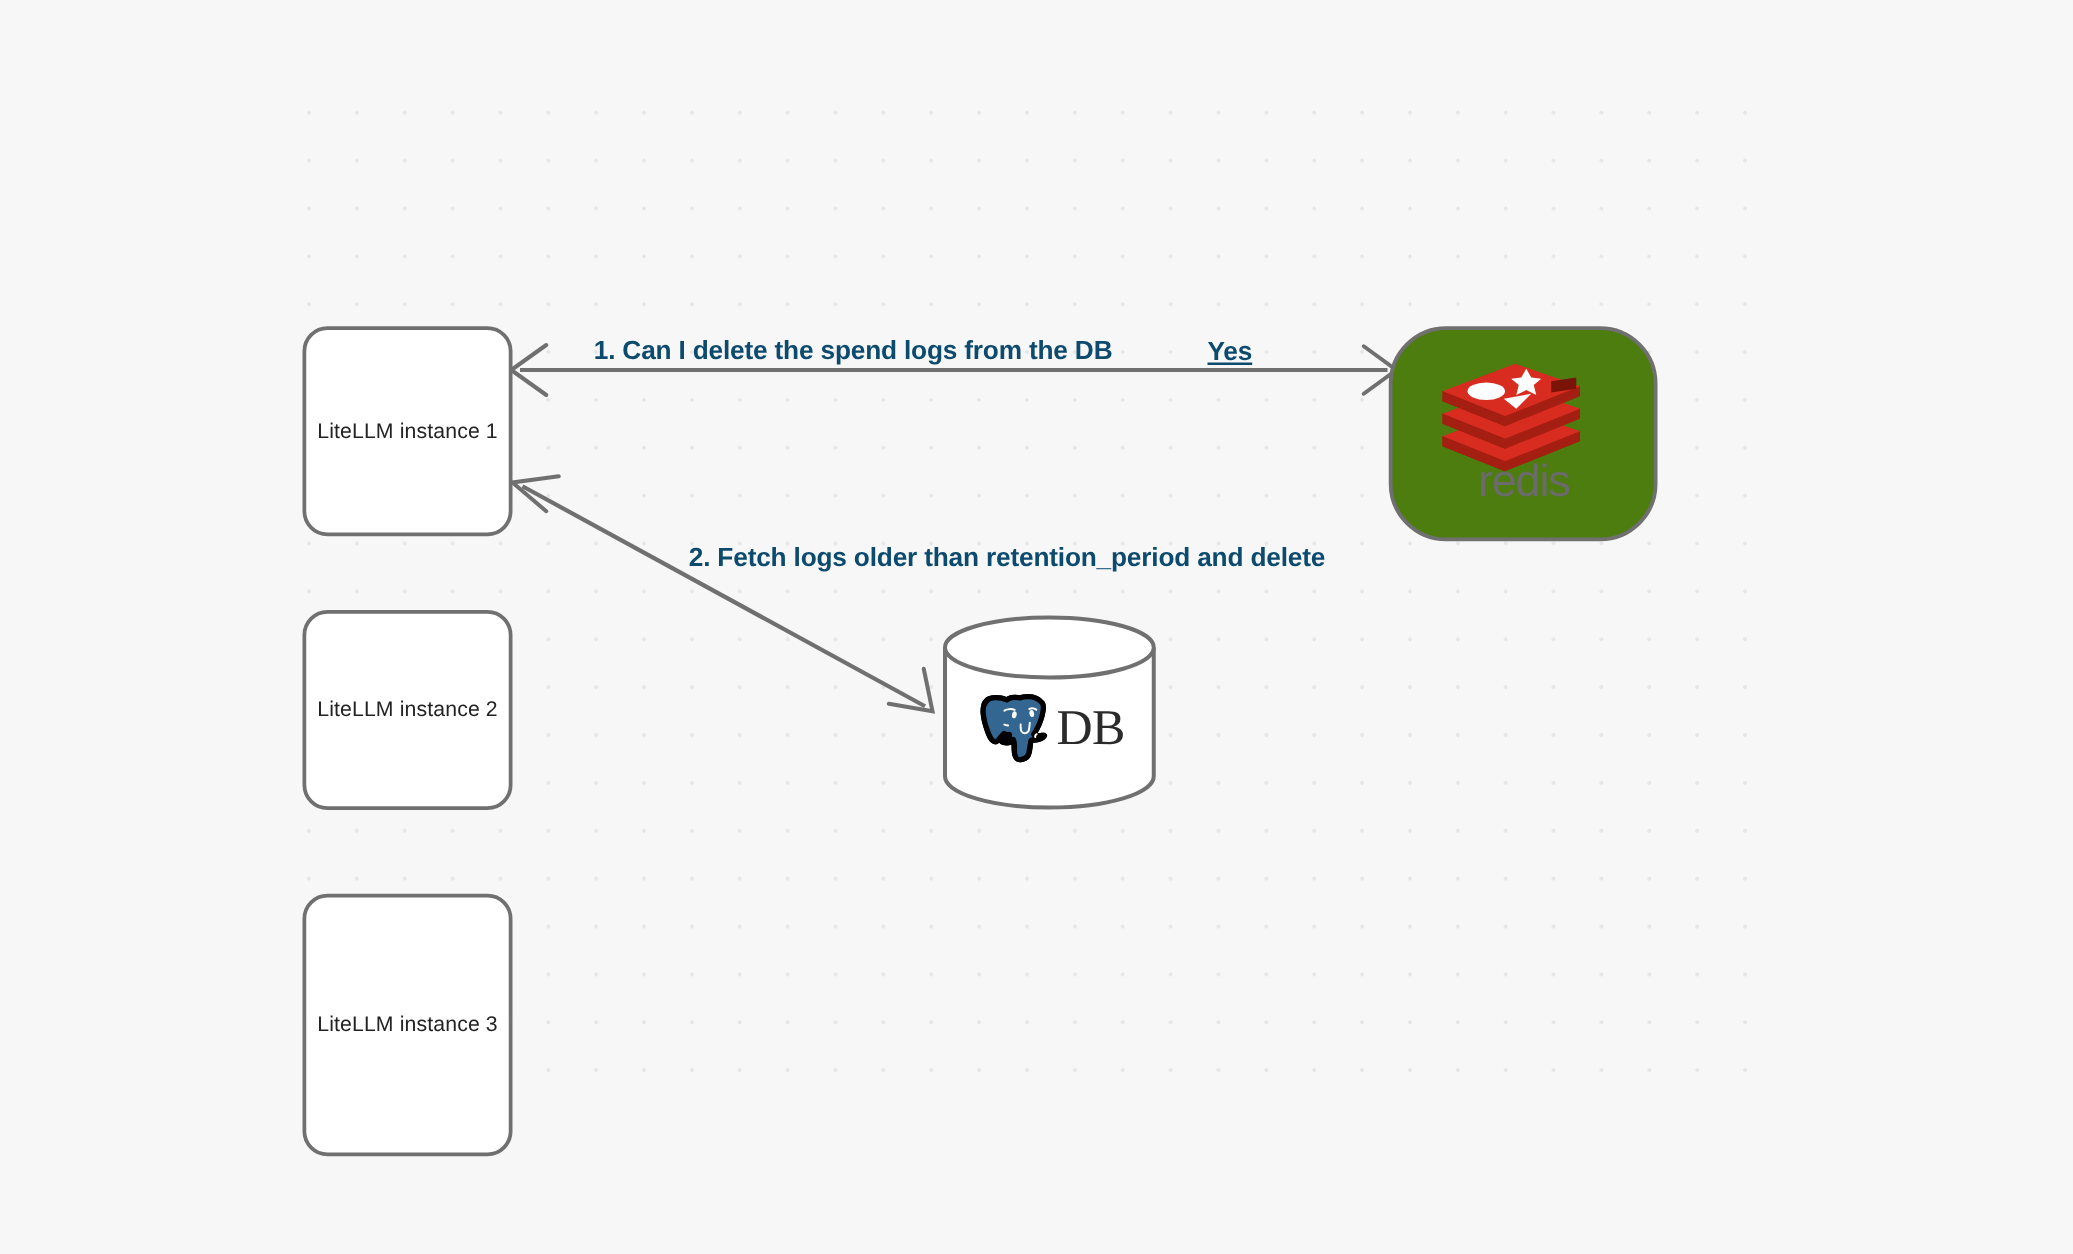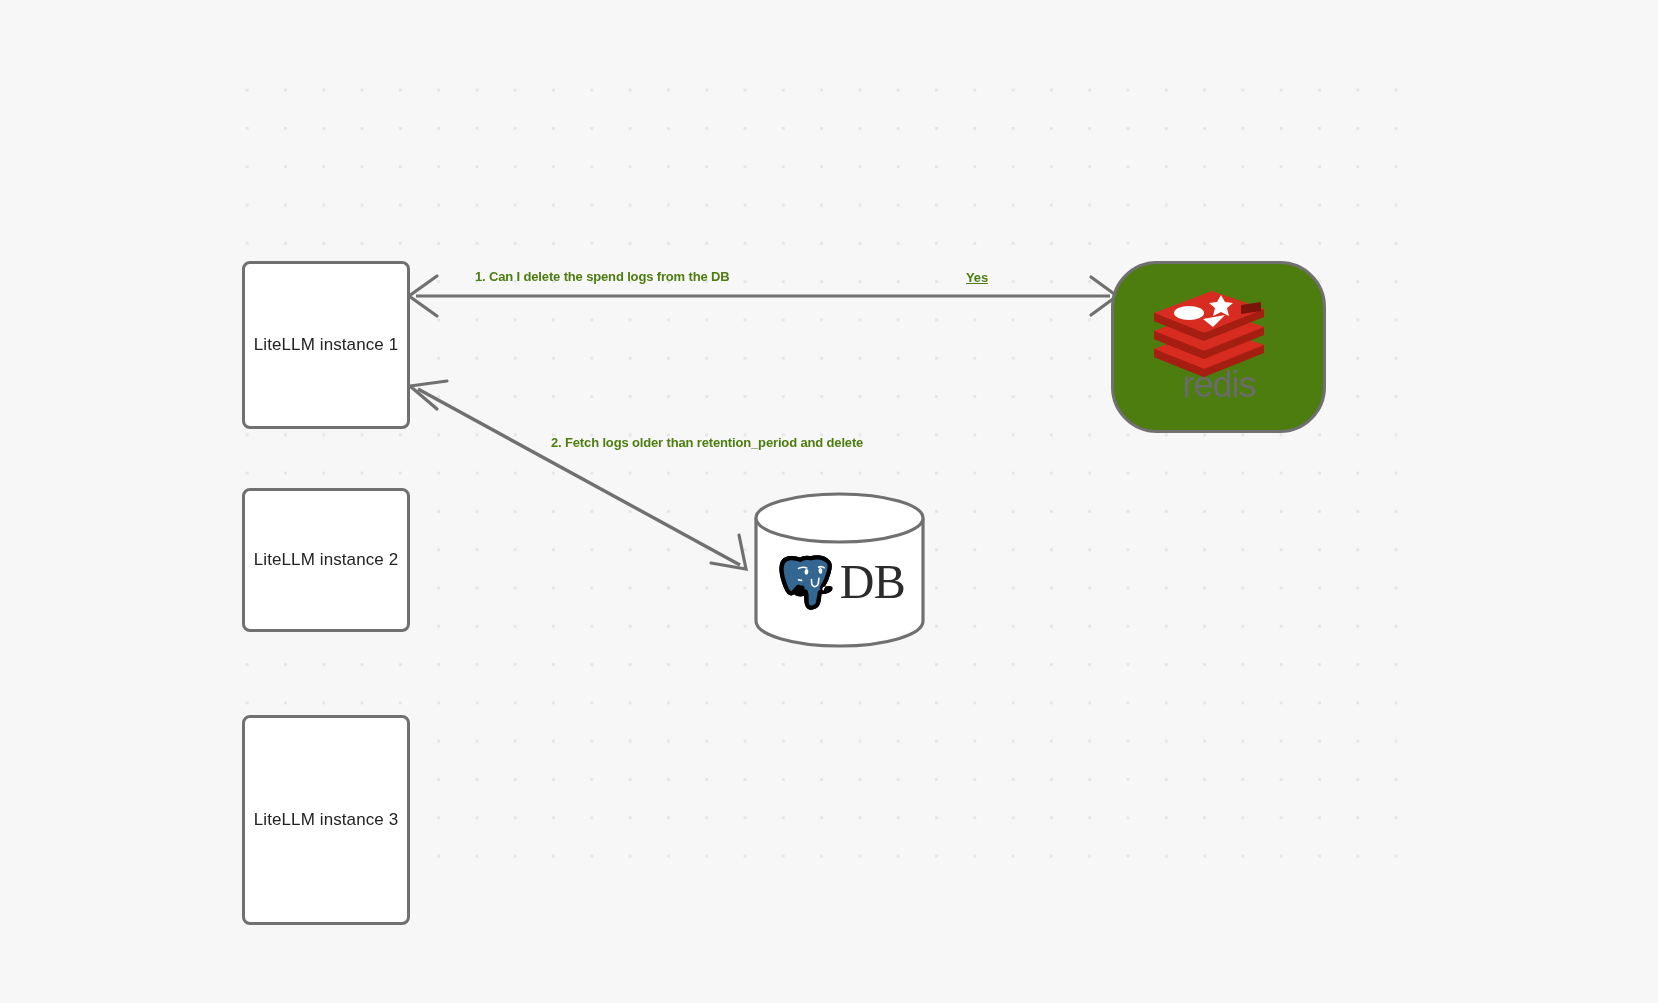--- a/index.html
+++ b/index.html
@@ -34,21 +34,21 @@
     left: 0;
     top: 0;
     width: 1658px;
     height: 1003px;
     overflow: visible;
   }
   .node-box {
     position: absolute;
     background: #ffffff;
     border: 3px solid #707070;
-    border-radius: 8px;
+    border-radius: 20px;
     box-sizing: border-box;
     display: flex;
     align-items: center;
     justify-content: center;
   }
   .node-box-label {
     font-size: 17px;
     color: #232323;
     font-family: "Liberation Sans", sans-serif;
     letter-spacing: 0.1px;
@@ -89,33 +89,33 @@
     left: 0;
     top: 52px;
     width: 173px;
     height: 78px;
     display: flex;
     align-items: center;
     justify-content: center;
     gap: 2px;
   }
   .db-text {
-    font-size: 48px;
+    font-size: 40px;
     font-weight: 400;
     color: #2b2b2b;
     font-family: "Liberation Serif", serif;
     letter-spacing: -0.5px;
     line-height: 1;
   }
   .edge-label {
     position: absolute;
     font-family: "Liberation Sans", sans-serif;
     font-weight: bold;
-    font-size: 13px;
-    color: #4d7c0f;
+    font-size: 21px;
+    color: #0c4a6e;
     white-space: nowrap;
     letter-spacing: -0.15px;
   }
   #label-1 { left: 475px; top: 269px; }
   #label-1-yes { left: 966px; top: 270px; text-decoration: underline; }
   #label-2 { left: 551px; top: 435px; }
 </style>
 </head>
 <body>
 
@@ -139,21 +139,21 @@
       <path d="M 447 381 L 410 386 L 437 409" fill="none" stroke="#707070" stroke-width="3.2" stroke-linecap="round" stroke-linejoin="miter"></path>
 
       <path d="M 739 535 L 746 569 L 711 563" fill="none" stroke="#707070" stroke-width="3.2" stroke-linecap="round" stroke-linejoin="miter"></path>
     </g>
   </svg>
 
   <div class="node-box" style="left:242px; top:261px; width:168px; height:168px;">
     <span class="node-box-label">LiteLLM instance 1</span>
   </div>
 
-  <div class="node-box" style="left:242px; top:488px; width:168px; height:144px;">
+  <div class="node-box" style="left:242px; top:488px; width:168px; height:160px;">
     <span class="node-box-label">LiteLLM instance 2</span>
   </div>
 
   <div class="node-box" style="left:242px; top:715px; width:168px; height:210px;">
     <span class="node-box-label">LiteLLM instance 3</span>
   </div>
 
   <div class="redis-node">
     <svg class="redis-logo" width="140" height="112" viewBox="0 0 140 112">
 

